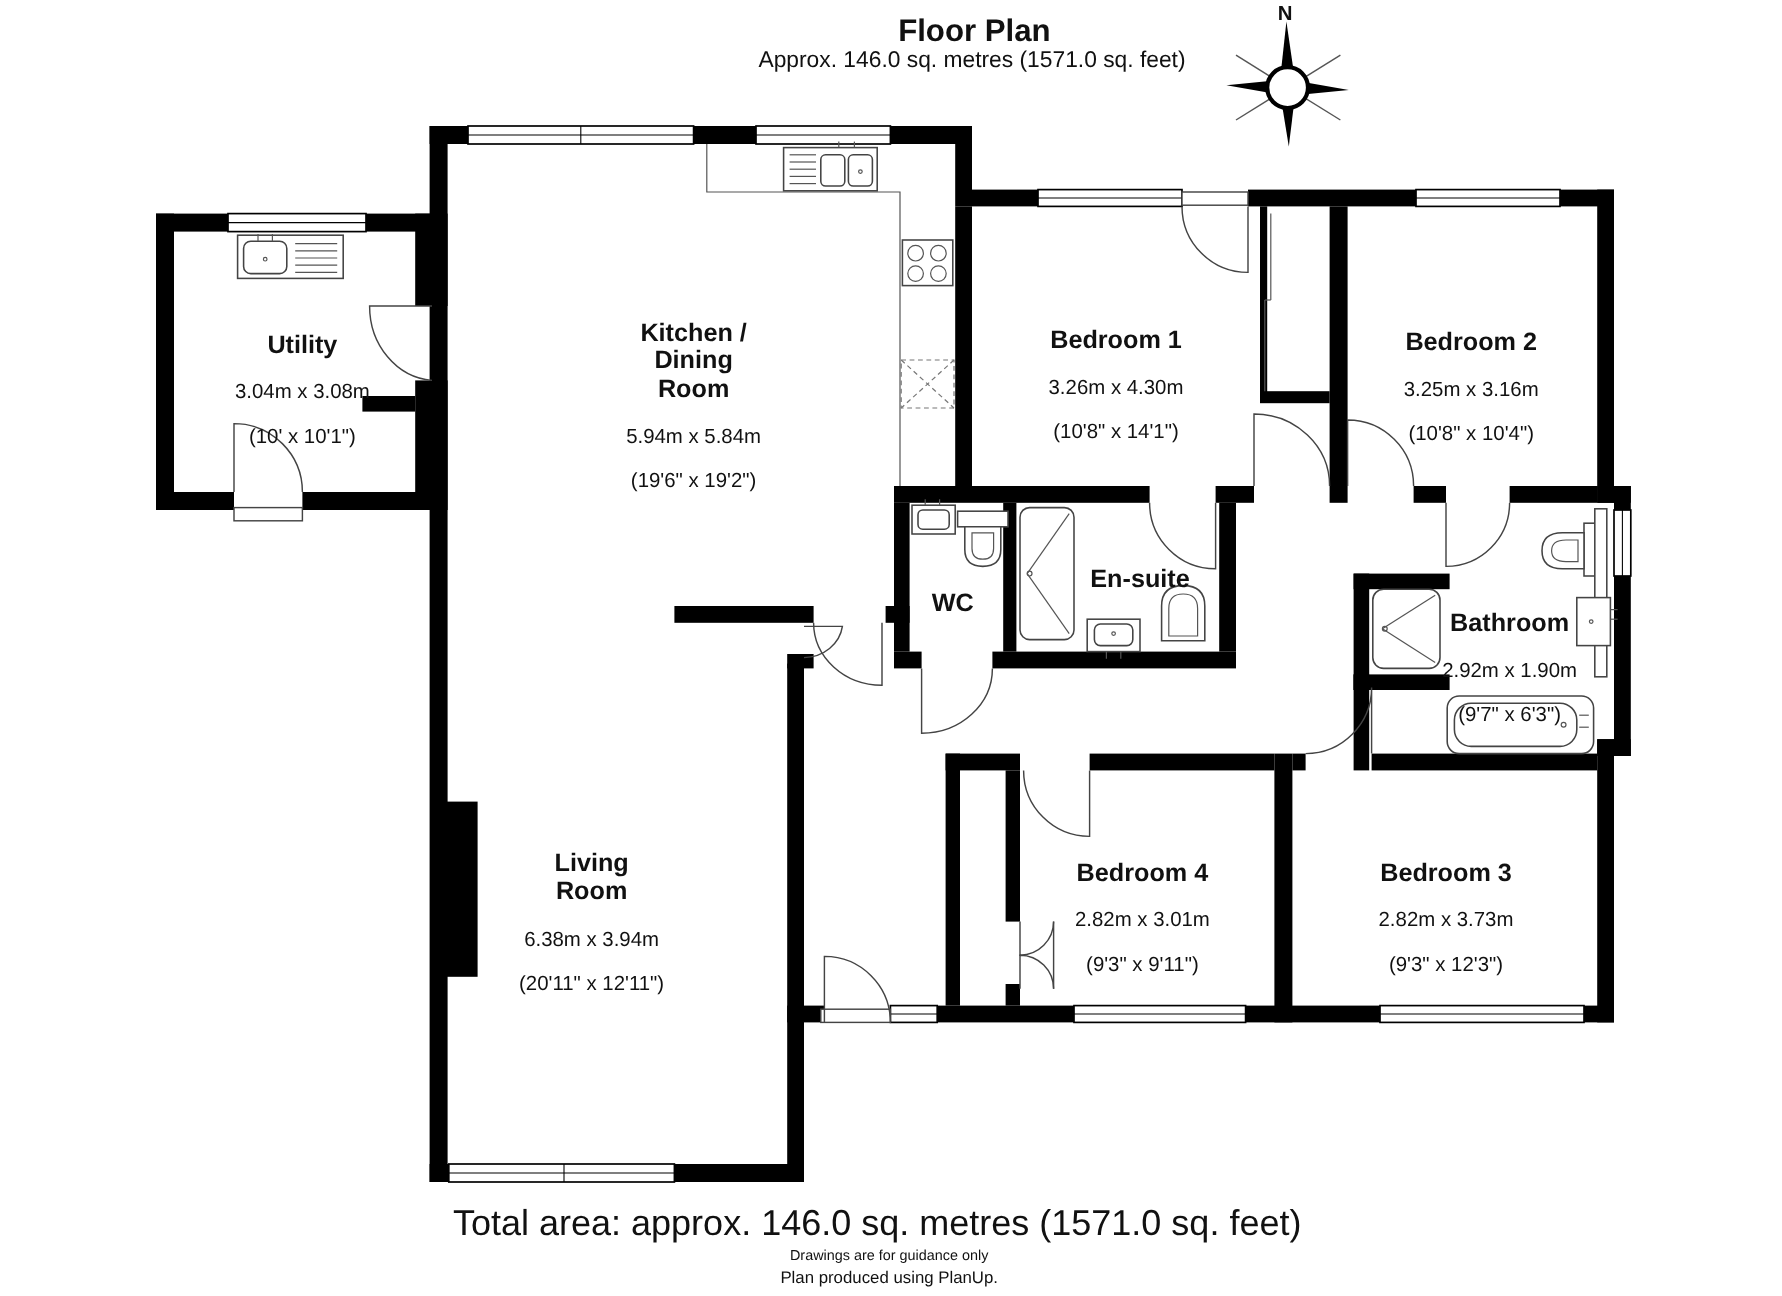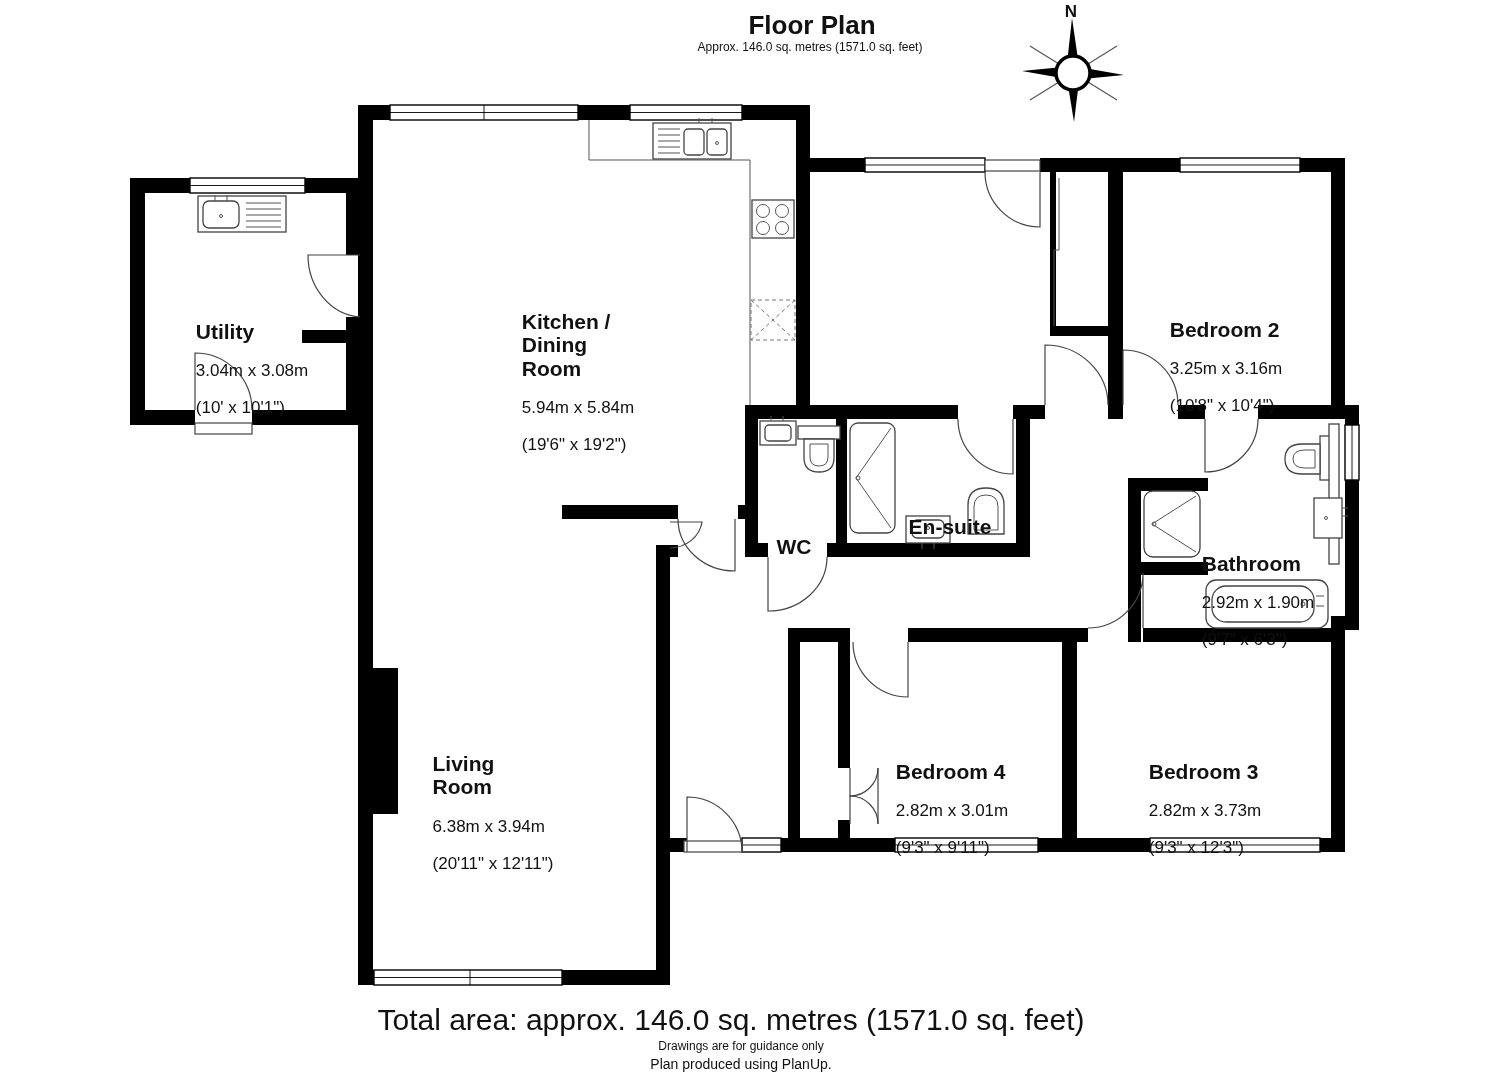--- a/index.html
+++ b/index.html
@@ -1,25 +1,25 @@
 <!DOCTYPE html>
 <html><head>
 <meta charset="utf-8">
 <style>
   html,body{margin:0;padding:0;background:#fff;}
   #stage{position:relative;width:1485px;height:1080px;background:#fff;overflow:hidden;
          font-family:"Liberation Sans", sans-serif;color:#111;}
   .hdr-title{position:absolute;left:812px;top:10px;transform:translateX(-50%);
          font-size:26px;font-weight:bold;white-space:nowrap;}
   .hdr-sub{position:absolute;left:810px;top:40px;transform:translateX(-50%);
-         font-size:12px;white-space:nowrap;}
+         font-size:19px;white-space:nowrap;}
   .compass-n{position:absolute;left:1071px;top:2px;transform:translateX(-50%);
          font-size:17px;font-weight:bold;}
-  .room-label{position:absolute;transform:translateX(-50%);text-align:left;
-         white-space:pre-line;line-height:1.12;margin-top:44px;}
+  .room-label{position:absolute;transform:translateX(-50%);text-align:center;
+         white-space:pre-line;line-height:1.12;}
   .rname{font-size:21px;font-weight:bold;}
   .rdim{font-size:17px;}
   .ftr-total{position:absolute;left:731px;top:1003px;transform:translateX(-50%);
          font-size:30px;white-space:nowrap;}
   .ftr-note1{position:absolute;left:741px;top:1039px;transform:translateX(-50%);
          font-size:12px;white-space:nowrap;}
   .ftr-note2{position:absolute;left:741px;top:1056px;transform:translateX(-50%);
          font-size:14px;white-space:nowrap;}
   svg{position:absolute;left:0;top:0;}
   .wall{fill:#000;stroke:none;}
@@ -365,20 +365,25 @@
   </div>
 
   <div class="room-label" style="left:578px;top:248px;">
     <div class="rname">Kitchen /
 Dining
 Room</div>
     <div class="rdim">5.94m x 5.84m</div>
     <div class="rdim">(19'6" x 19'2")</div>
   </div>
 
+  <div class="room-label" style="left:930px;top:254px;">
+    <div class="rname">Bedroom 1</div>
+    <div class="rdim">3.26m x 4.30m</div>
+    <div class="rdim">(10'8" x 14'1")</div>
+  </div>
 
   <div class="room-label" style="left:1226px;top:256px;">
     <div class="rname">Bedroom 2</div>
     <div class="rdim">3.25m x 3.16m</div>
     <div class="rdim">(10'8" x 10'4")</div>
   </div>
 
   <div class="room-label" style="left:794px;top:473px;">
     <div class="rname">WC</div>
   </div>

